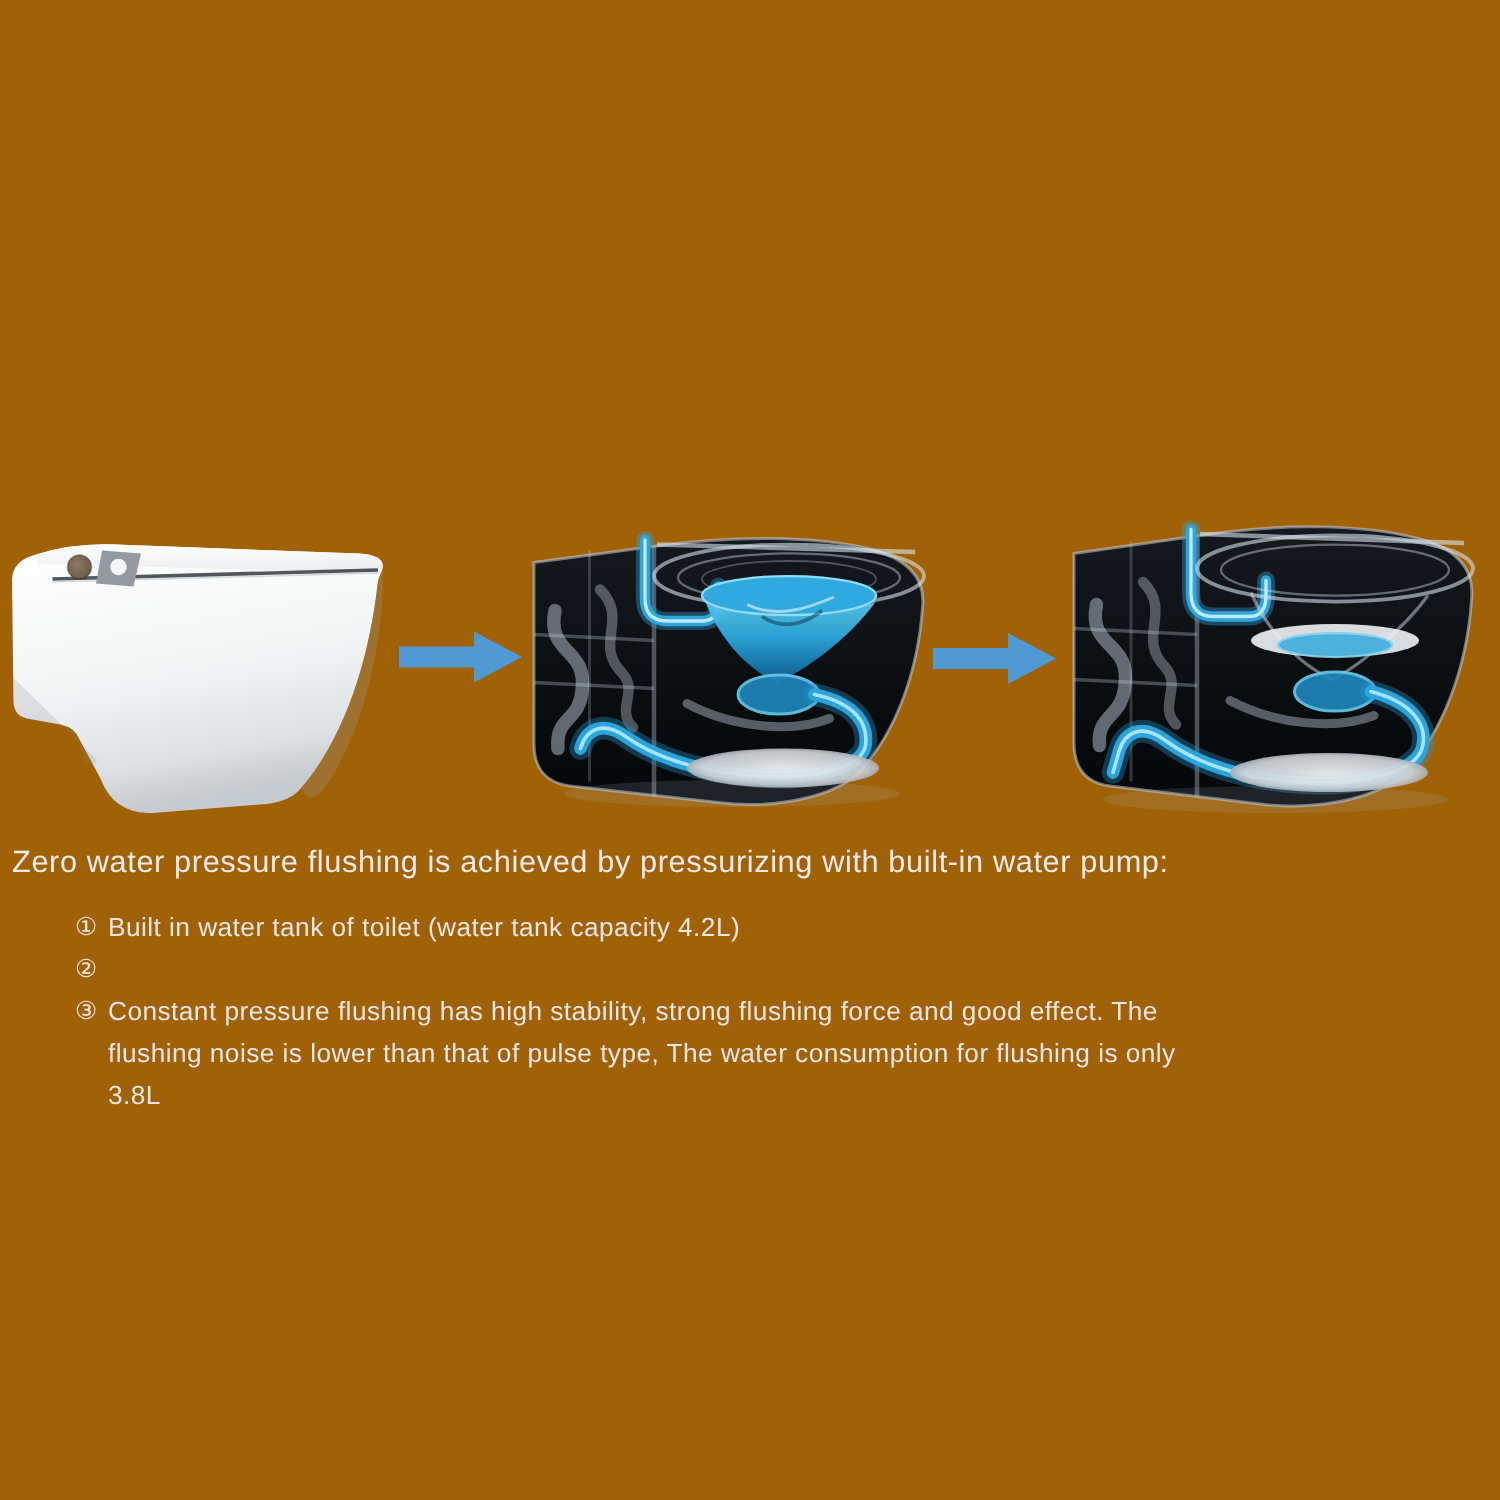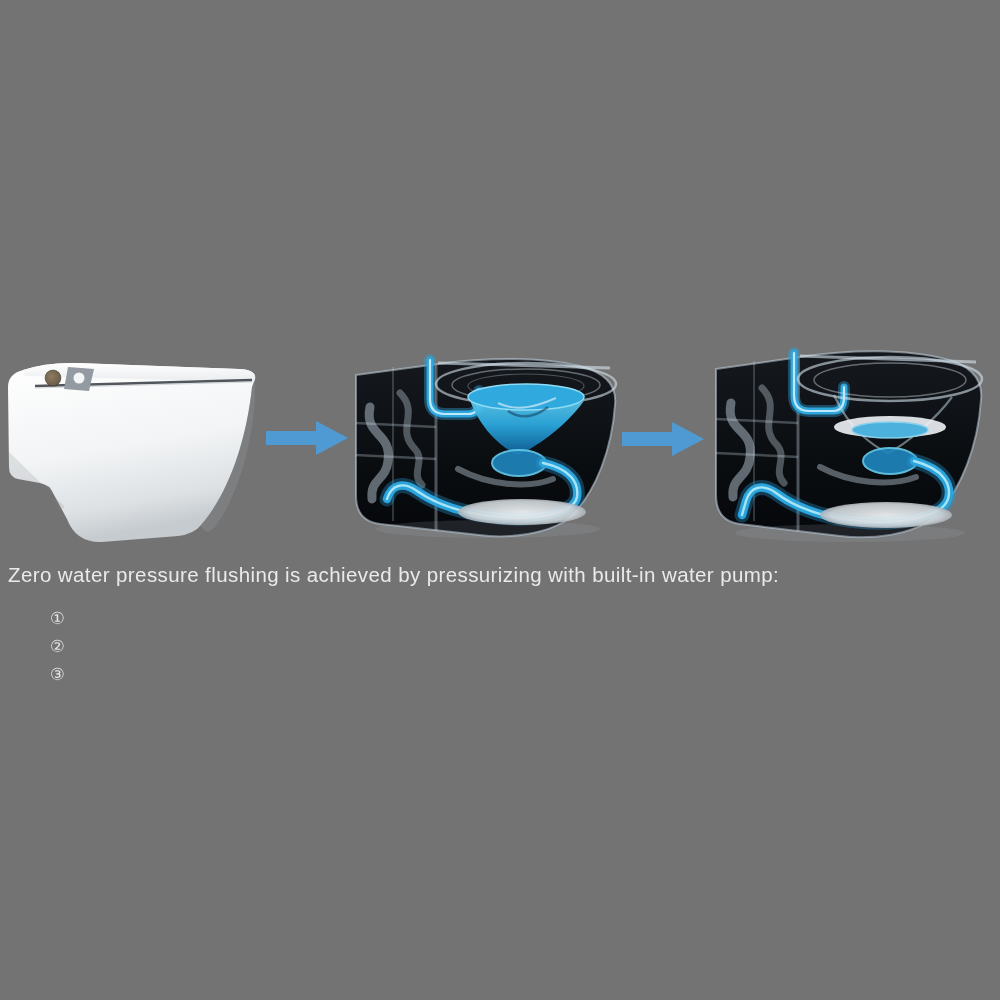--- a/index.html
+++ b/index.html
@@ -1,17 +1,17 @@
 <!DOCTYPE html>
 <html><head>
 <meta charset="utf-8">
 <style>
   html,body{margin:0;padding:0;background:#000;}
   .page{
-    position:relative;width:1000px;height:1000px;background:#737373;
+    position:relative;width:1000px;height:1000px;background:#a16207;
     font-family:"Liberation Sans",sans-serif;color:#e8e8e8;overflow:hidden;
   }
   .figure-row{position:absolute;left:0;top:0;width:1000px;height:560px;}
   .panel{position:absolute;}
   .panel svg{display:block;width:100%;height:100%;}
   .arrow{position:absolute;}
   .headline{
     position:absolute;left:8px;top:561px;width:980px;
     font-size:20.5px;line-height:27px;letter-spacing:0.4px;color:#eaeaea;
     white-space:pre-line;
@@ -216,22 +216,26 @@
       </svg>
     </div>
 
   </div>
 
   <div class="headline">Zero water pressure flushing is achieved by pressurizing with built-in water pump:</div>
 
   <div class="feature-list">
     <div class="feature-item">
       <div class="marker">①</div>
+      <div class="text">Built in water tank of toilet (water tank capacity 4.2L)</div>
     </div>
     <div class="feature-item">
       <div class="marker">②</div>
     </div>
     <div class="feature-item">
       <div class="marker">③</div>
+      <div class="text">Constant pressure flushing has high stability, strong flushing force and good effect. The
+flushing noise is lower than that of pulse type, The water consumption for flushing is only
+3.8L</div>
     </div>
   </div>
 
 </div>
 
 </body></html>

